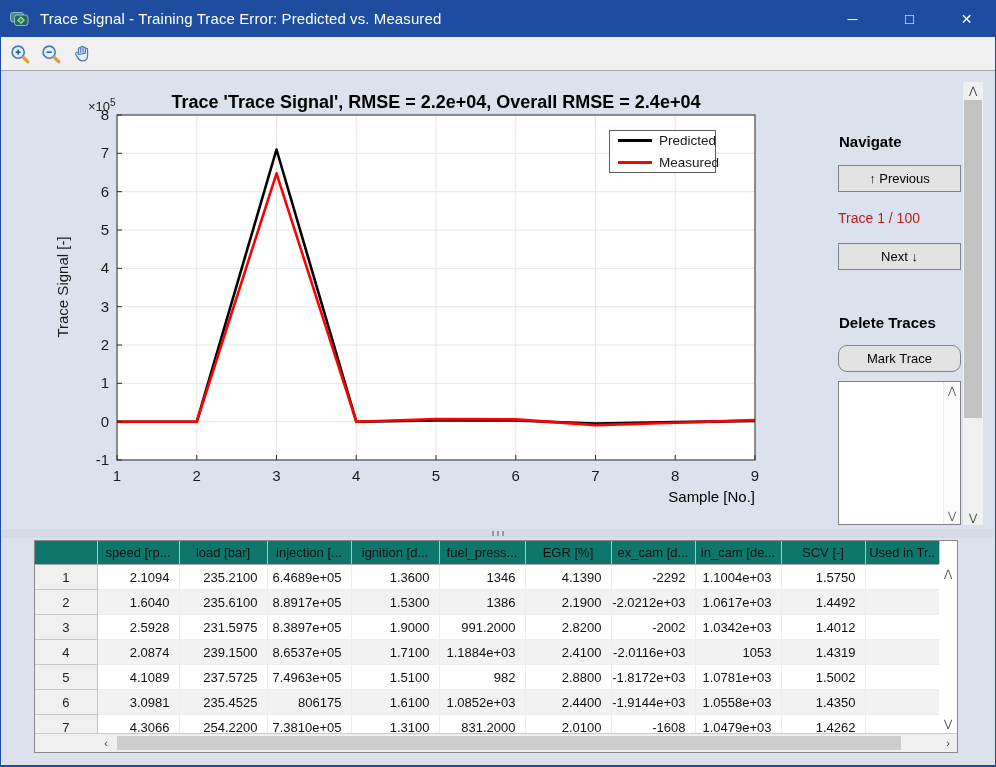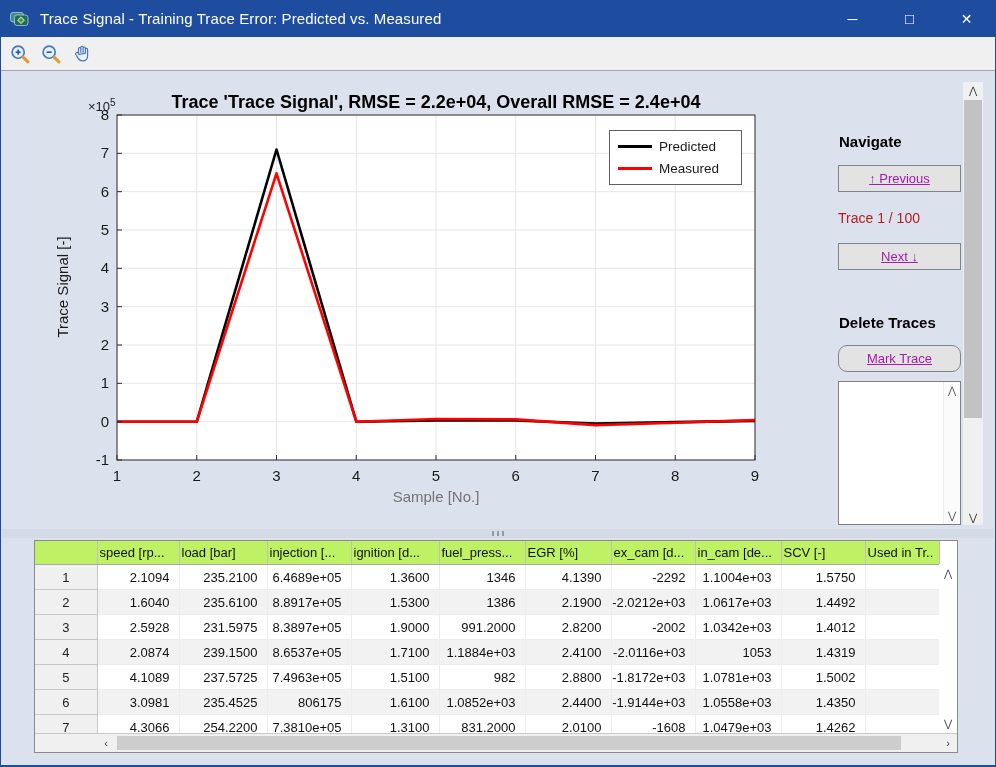--- a/index.html
+++ b/index.html
@@ -26,35 +26,35 @@
     background:transparent;border:none;padding:0;}
   
   .main{position:absolute;left:1px;right:1px;top:71px;height:458px;}
   #chart-svg{position:absolute;left:0;top:0;}
   .chart-title{position:absolute;left:115px;width:638px;top:21px;text-align:center;
     font-weight:bold;font-size:18px;color:#000;white-space:nowrap;}
   .y-exp{position:absolute;left:86px;top:26px;font-size:13px;color:#1a1a1a;}
   .y-exp sup{font-size:10px;}
   .ylabel{position:absolute;left:60px;top:216px;transform:translate(-50%,-50%) rotate(-90deg);
     font-size:15px;color:#1a1a1a;white-space:nowrap;}
-  .xlabel{position:absolute;left:115px;width:638px;top:417px;text-align:center;
-    font-size:15px;color:#737373;}
-  
-  .legend{position:absolute;left:607px;top:59px;width:133px;background:#fff;
-    border:1px solid #5f5f5f;padding:8px 0;display:flex;flex-direction:column;gap:7px;box-sizing:border-box;}
+  .xlabel{position:absolute;left:115px;width:638px;top:417px;text-align:right;
+    font-size:15px;color:#000000;}
+  
+  .legend{position:absolute;left:607px;top:59px;width:107px;background:#fff;
+    border:1px solid #5f5f5f;padding:2px 0;display:flex;flex-direction:column;gap:7px;box-sizing:border-box;}
   .legend-row{display:flex;align-items:center;gap:7px;padding:0 8px;height:15px;}
   .legend-line{width:34px;height:3px;background:#000;flex:none;}
   .legend-label{font-size:13.5px;color:#1a1a1a;}
   
   .side{position:absolute;left:836px;width:123px;top:0;height:100%;}
   .side-heading{position:absolute;left:1px;font-weight:bold;font-size:15px;color:#000;}
   #nav-heading{top:62px;}
   #del-heading{top:243px;}
   .btn{position:absolute;left:0;width:123px;height:27px;background:#e3e3e3;
-    border:1px solid #7f848c;font-size:13px;color:#a21caf;font-family:inherit;box-sizing:border-box;text-decoration:underline;}
+    border:1px solid #7f848c;font-size:13px;color:#000000;font-family:inherit;box-sizing:border-box;}
   #btn-prev{top:94px;}
   #btn-next{top:172px;}
   #btn-mark{top:274px;border-radius:9px;}
   .trace-counter{position:absolute;top:139px;left:0;width:110px;text-align:left;font-size:14px;color:#b91c1c;}
   .listbox{position:absolute;top:310px;left:0;width:123px;height:144px;background:#fff;
     border:1px solid #808080;box-sizing:border-box;}
   .lb-scroll{position:absolute;right:0;top:0;bottom:0;width:17px;background:#fbfbfb;
     display:flex;flex-direction:column;justify-content:space-between;align-items:center;
     color:#5a5a5a;font-size:10px;padding:3px 0;box-sizing:border-box;border-left:1px solid #eee;}
   
@@ -65,22 +65,22 @@
   .vs-arrow.down{bottom:0;}
   .vs-thumb{position:absolute;left:1px;right:1px;top:18px;height:318px;background:#c2c2c2;}
   
   .splitter{position:absolute;left:1px;right:1px;top:529px;height:9px;background:#d5dbe6;
     display:flex;align-items:center;justify-content:center;gap:3px;}
   .grip{width:2px;height:5px;background:#949aa4;}
   
   .table-block{position:absolute;left:33px;top:540px;width:924px;height:213px;background:#fff;
     border:1px solid #8a8a8a;box-sizing:border-box;}
   table{border-collapse:collapse;table-layout:fixed;width:904px;font-size:13px;}
-  thead th{height:23px;background:#bef264;border-right:1px solid #bfbfbf;border-bottom:1px solid #a8a8a8;
-    font-weight:normal;color:#111;text-align:left;overflow:hidden;white-space:nowrap;padding:0 2px;}
+  thead th{height:23px;background:#0f766e;border-right:1px solid #bfbfbf;border-bottom:1px solid #a8a8a8;
+    font-weight:normal;color:#111;text-align:center;overflow:hidden;white-space:nowrap;padding:0 2px;}
   tbody td{height:24px;text-align:right;padding:0 9px 0 0;border-right:1px solid #ededed;
     border-bottom:1px solid #ededed;color:#111;overflow:hidden;white-space:nowrap;background:#fff;}
   tbody td.rowhdr{background:#f0f0f0;text-align:center;padding:0;border-right:1px solid #c6c6c6;
     border-bottom:1px solid #c6c6c6;color:#222;}
   tbody tr:nth-child(even) td:not(.rowhdr){background:#f2f2f2;}
   .t-vscroll{position:absolute;right:0;top:23px;bottom:19px;width:18px;background:#fff;
     display:flex;flex-direction:column;justify-content:space-between;align-items:center;
     color:#4a4a4a;font-size:10px;padding:4px 0;box-sizing:border-box;}
   .t-hscroll{position:absolute;left:62px;right:0;bottom:0;height:19px;background:#f0f0f0;
     border-top:1px solid #c9c9c9;box-sizing:border-box;}

